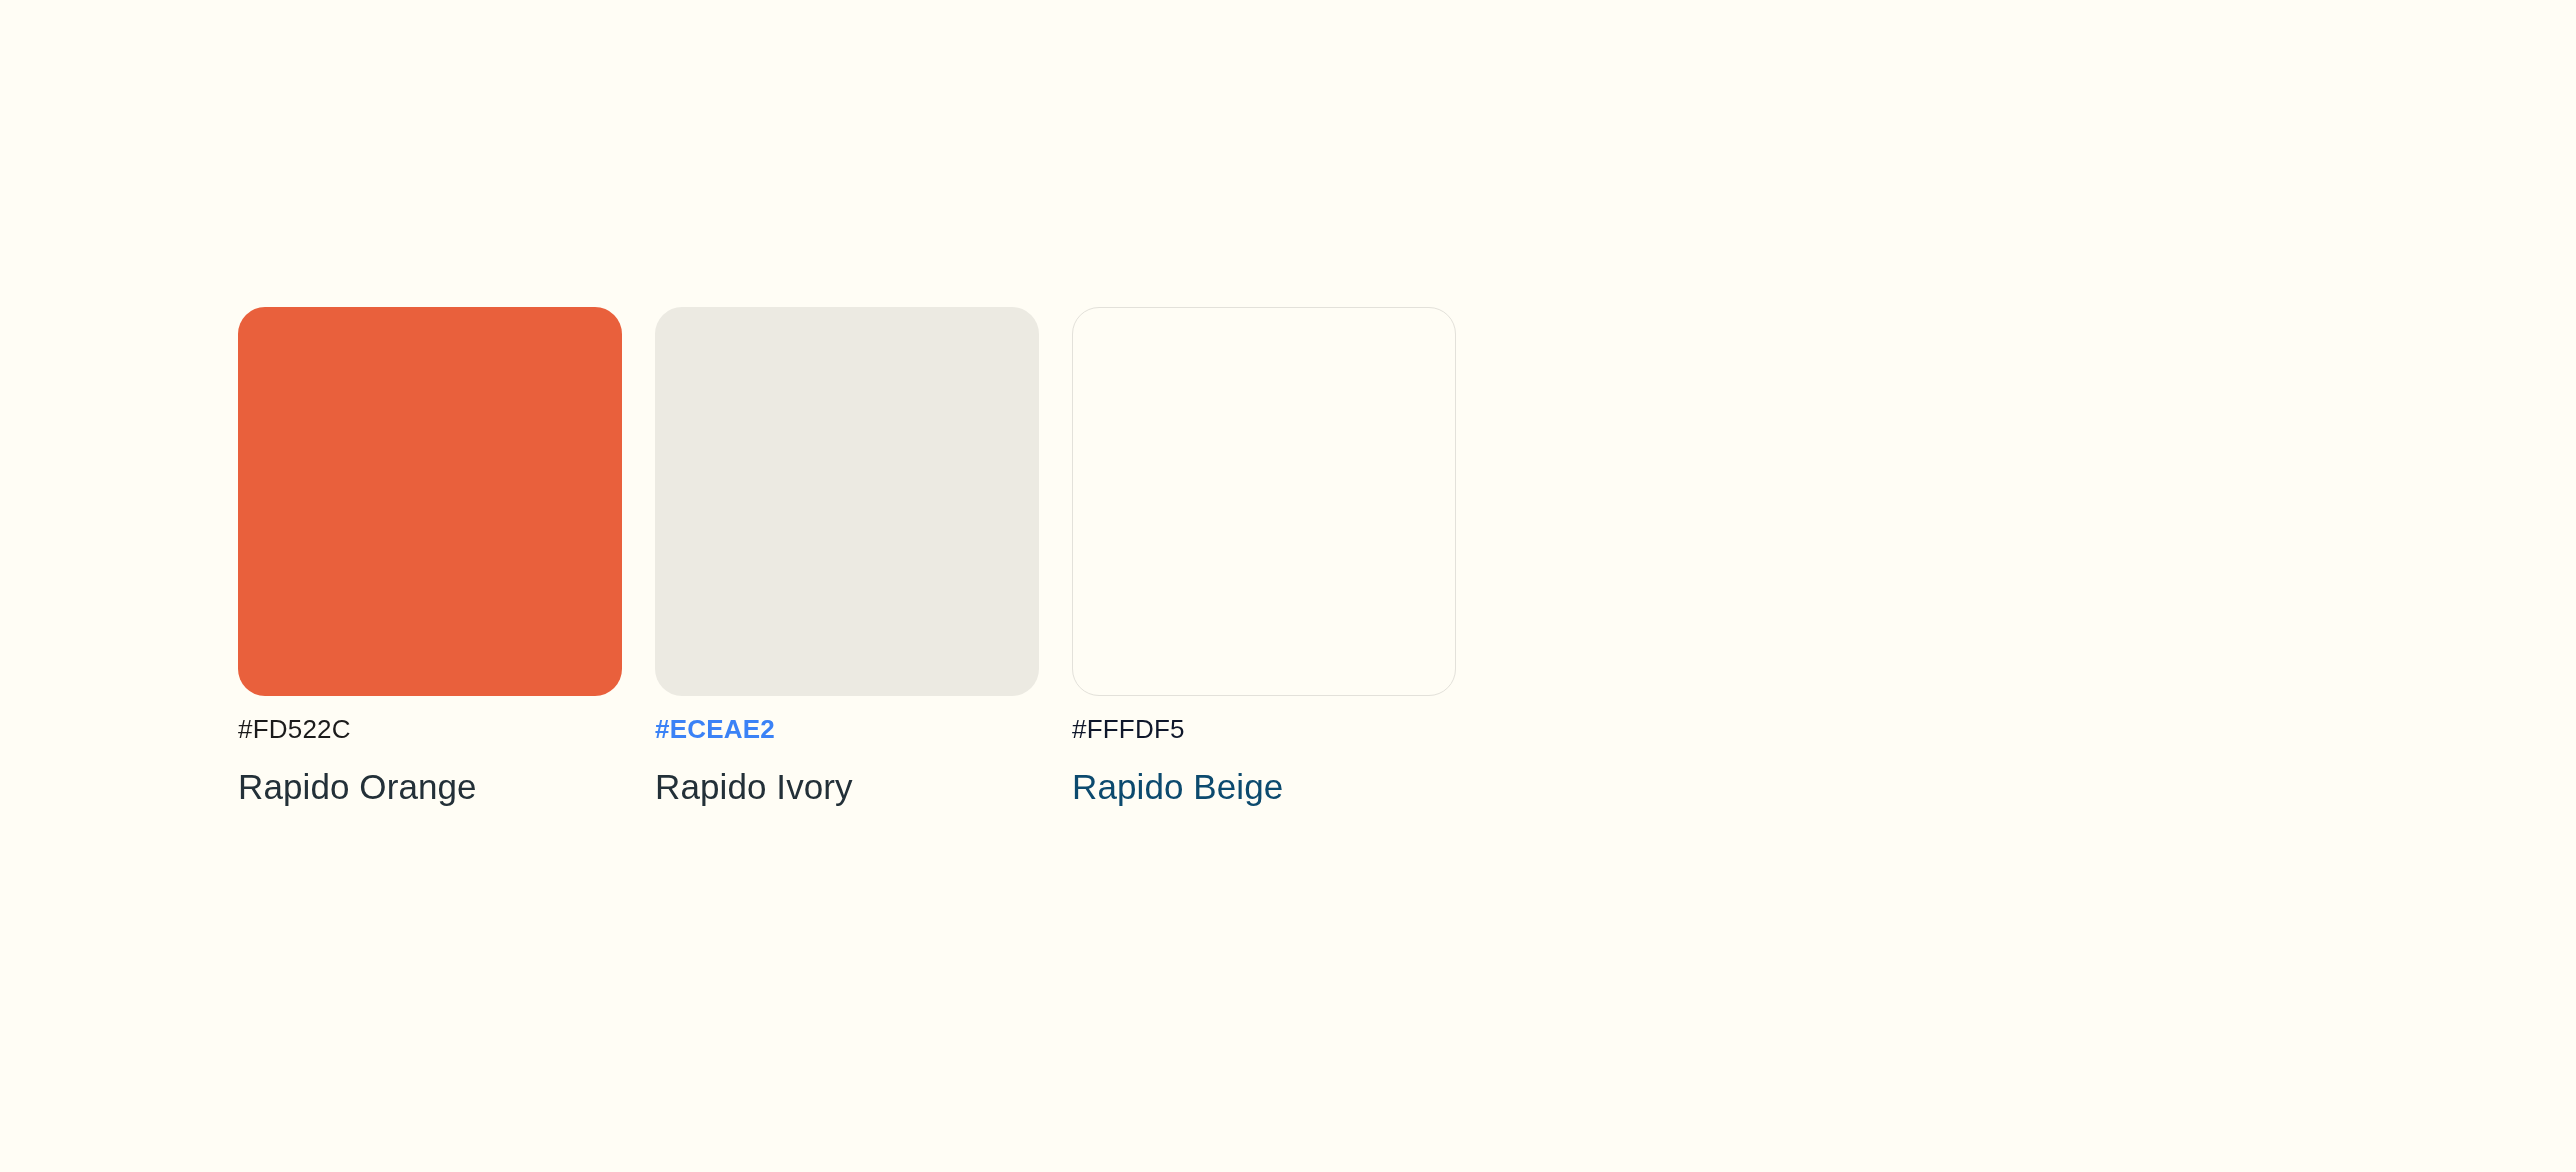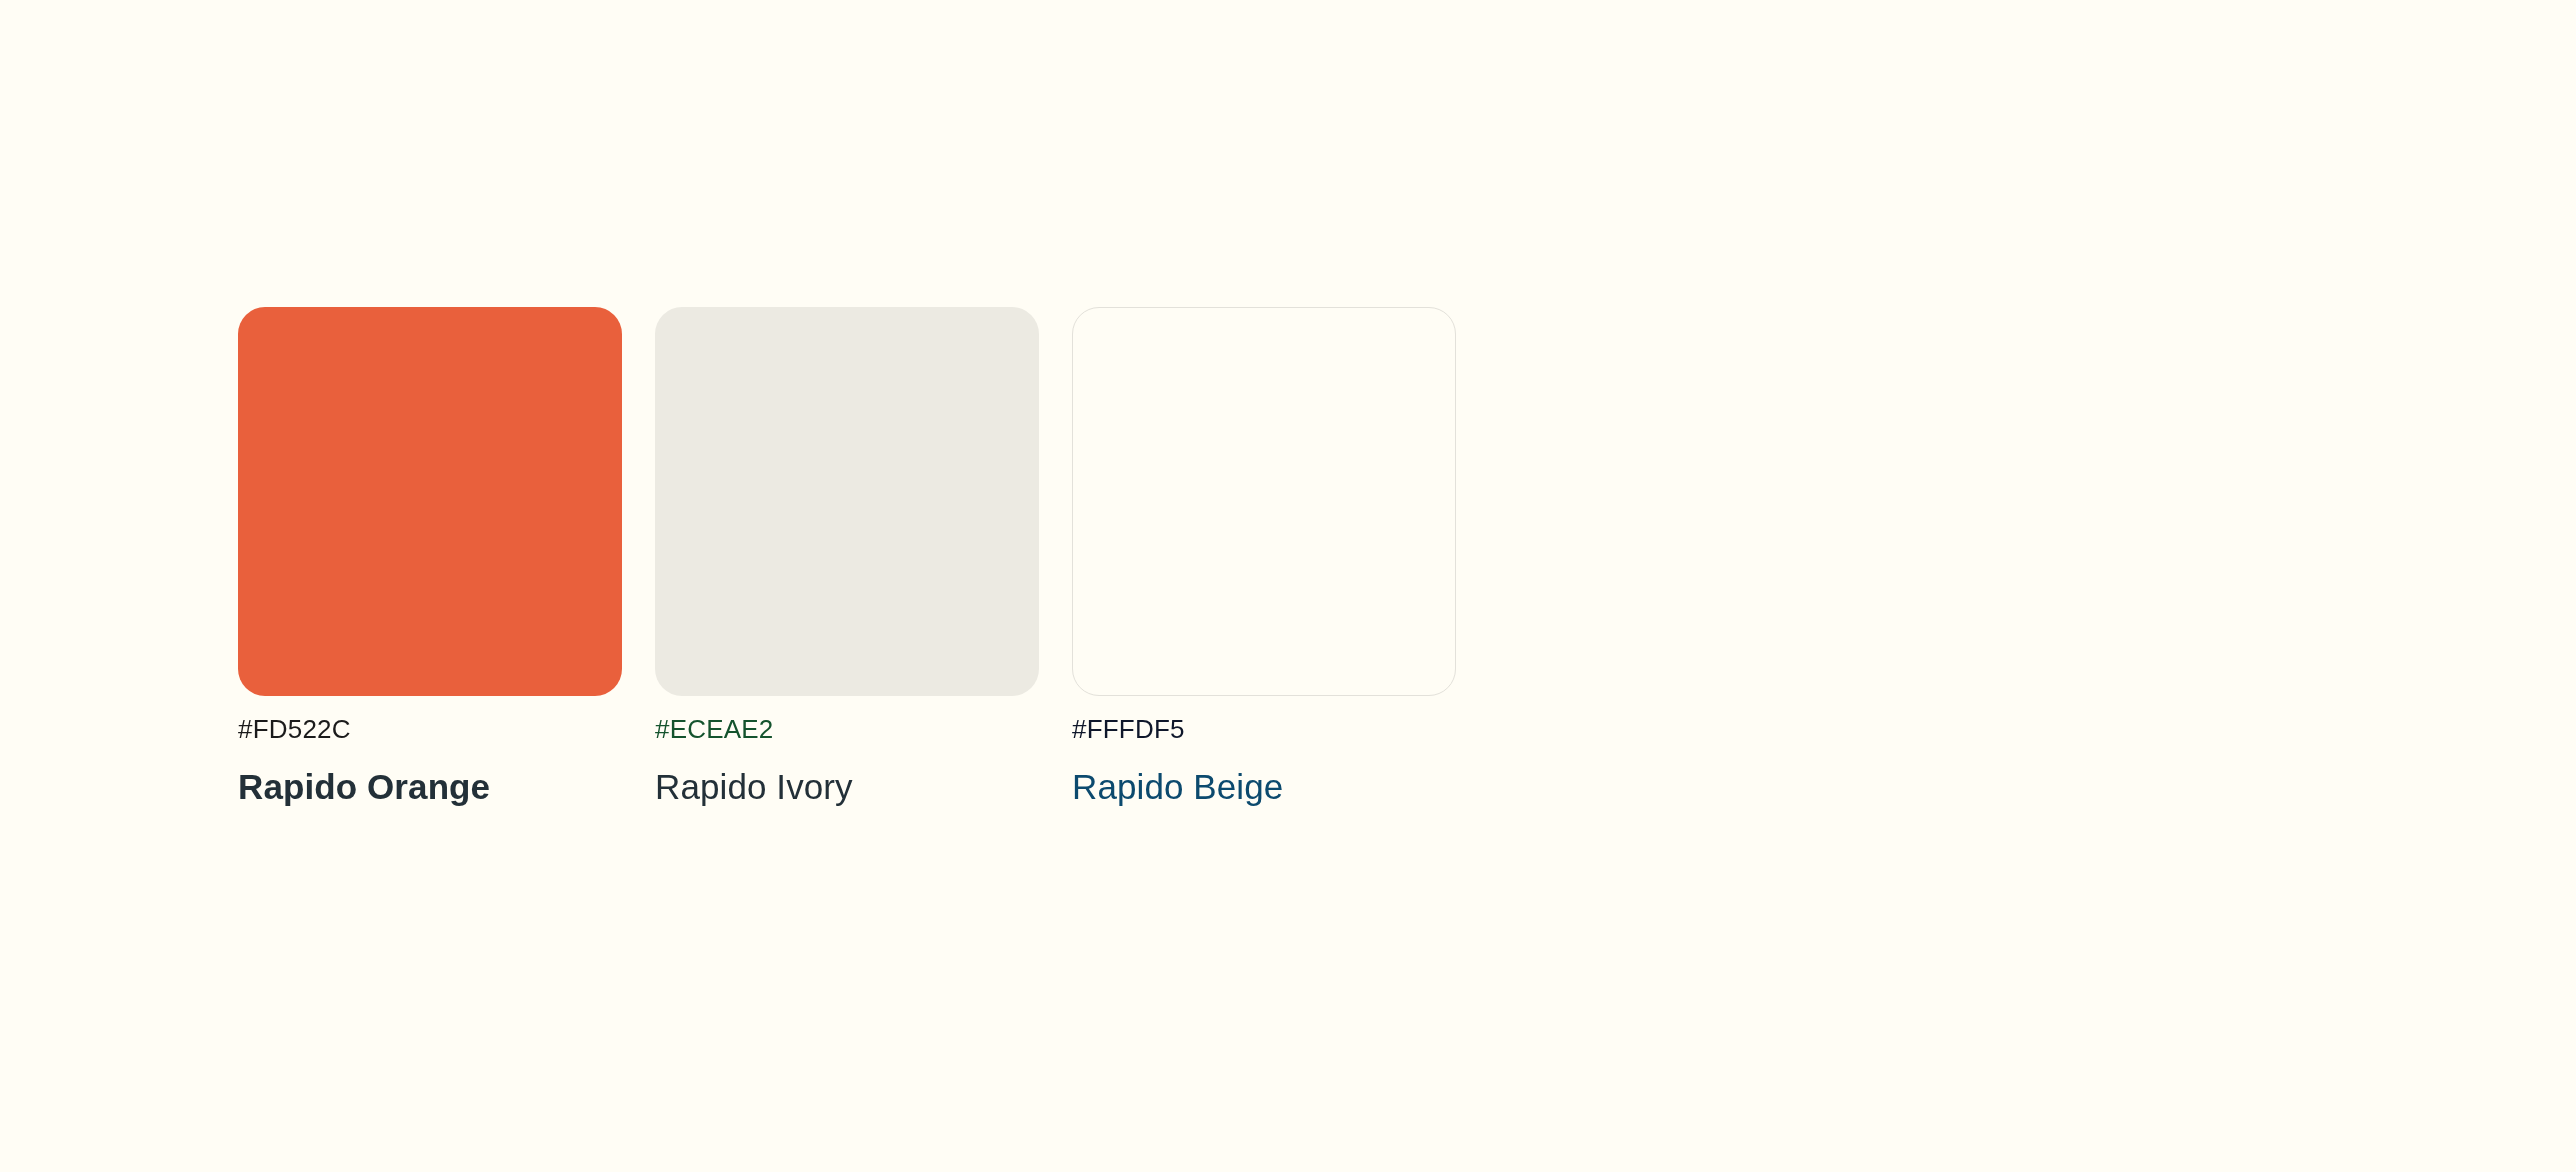--- a/index.html
+++ b/index.html
@@ -76,28 +76,28 @@
 </head>
 <body style="background: rgb(255, 253, 245);">
 
 <div class="palette-board">
 
   <div class="swatch-grid">
 
     <div class="swatch-card">
       <div class="swatch-chip" style="background: rgb(233, 96, 60);"></div>
       <div class="swatch-hex" style="color: rgb(27, 27, 27);">#FD522C</div>
-      <div class="swatch-name" style="color: rgb(35, 48, 56); font-weight: bold;">Rapido Orange</div>
+      <div class="swatch-name" style="color: rgb(35, 48, 56);">Rapido Orange</div>
     </div>
 
 
 
     <div class="swatch-card">
       <div class="swatch-chip" style="background: rgb(236, 234, 226);"></div>
-      <div class="swatch-hex" style="color: #14532d;">#ECEAE2</div>
+      <div class="swatch-hex" style="color: #3b82f6; font-weight: bold;">#ECEAE2</div>
       <div class="swatch-name" style="color: rgb(35, 48, 56); margin-top: 26px;">Rapido Ivory</div>
     </div>
 
     <div class="swatch-card">
       <div class="swatch-chip outlined" style="background: rgb(255, 253, 245); border-color: rgb(227, 225, 218);"></div>
       <div class="swatch-hex" style="color: #0f172a;">#FFFDF5</div>
       <div class="swatch-name" style="color: #0c4a6e;">Rapido Beige</div>
     </div>
 
   </div>

